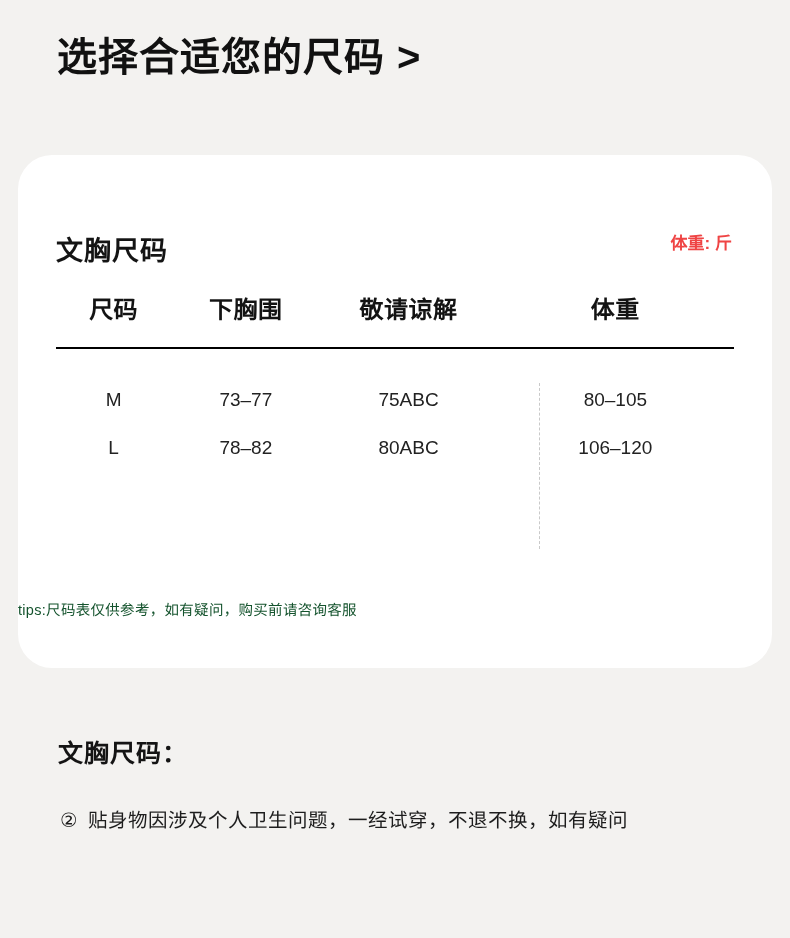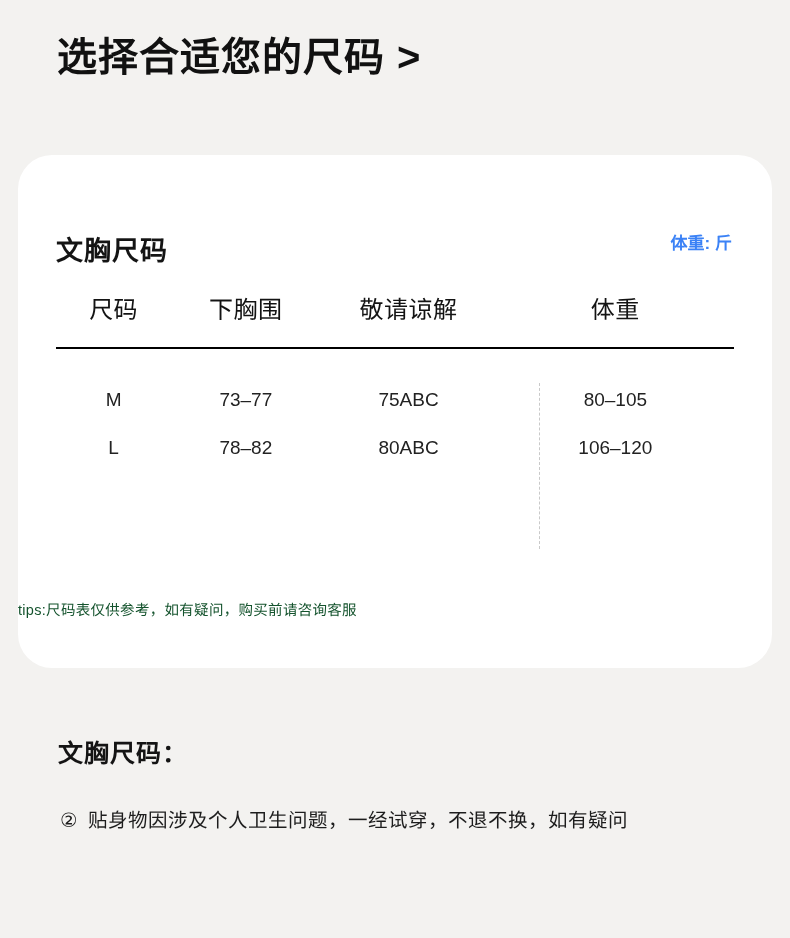--- a/index.html
+++ b/index.html
@@ -56,38 +56,38 @@
     letter-spacing: 1px;
     margin-top: 12px;
   }
 
   .card-unit {
     position: absolute;
     right: 40px;
     top: 74px;
     font-size: 17px;
     font-weight: bold;
-    color: #3b82f6;
+    color: #ef4444;
   }
 
   
   .table-wrap {
     position: absolute;
     left: 38px;
     top: 135px;
     width: 678px;
   }
   table.size-table {
     border-collapse: collapse;
     width: 100%;
     table-layout: fixed;
   }
   table.size-table th {
     font-size: 24px;
-    font-weight: normal;
+    font-weight: bold;
     color: #131313;
     padding: 0 0 22px 0;
     text-align: center;
     letter-spacing: 0.5px;
   }
   table.size-table thead tr {
     border-bottom: 2.5px solid #000000;
   }
   table.size-table td {
     font-size: 19px;

